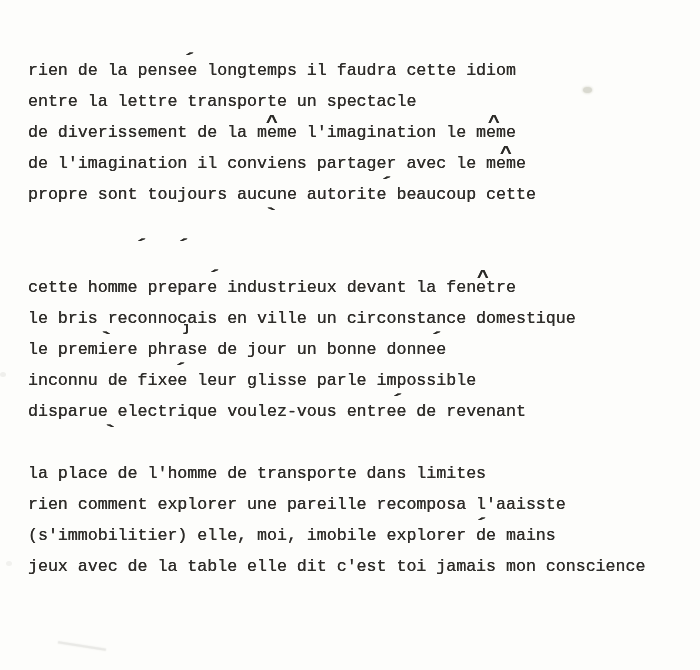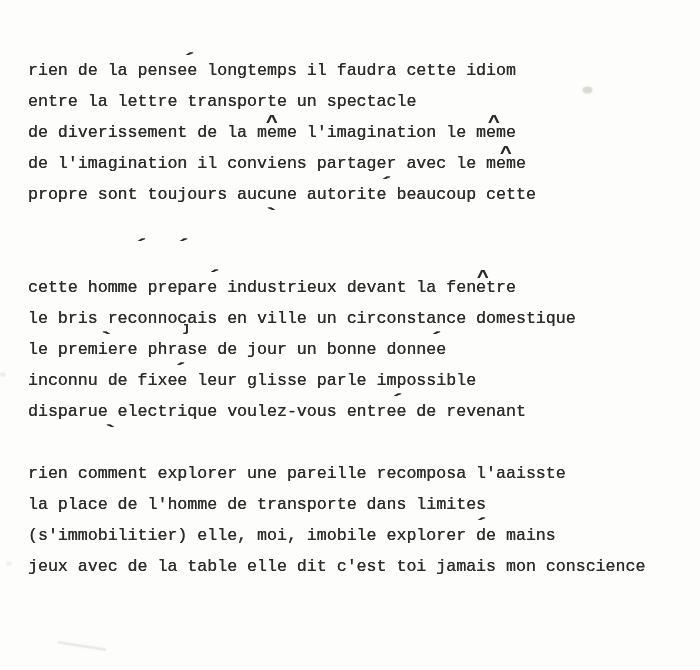--- a/index.html
+++ b/index.html
@@ -87,22 +87,22 @@
       <div class="line"><span class="line-text">de l'imagination il conviens partager avec le meme</span><span class="mark mark-caret" style="left: 472.104px; top: -2px;">^</span></div>
       <div class="line"><span class="line-text">propre sont toujours aucune autorite beaucoup cette</span><span class="mark mark-acute" style="left: 349.596px; top: -3px;">´</span></div>
       <div class="line"><span class="mark mark-acute" style="left: 235.056px; top: -3px;">`</span></div>
       <div class="line"><span class="mark mark-acute" style="left: 104.58px; top: -3px;">´</span><span class="mark mark-acute" style="left: 147.408px; top: -3px;">´</span></div>
       <div class="line"><span class="line-text">cette homme prepare industrieux devant la fenetre</span><span class="mark mark-acute" style="left: 178.284px; top: -3px;">´</span><span class="mark mark-caret" style="left: 449.196px; top: -2px;">^</span></div>
       <div class="line"><span class="line-text">le bris reconnocais en ville un circonstance domestique</span><span class="mark mark-hook" style="left: 154.38px; top: 18px;">ȷ</span></div>
       <div class="line"><span class="line-text">le premiere phrase de jour un bonne donnee</span><span class="mark mark-acute" style="left: 69.72px; top: -3px;">`</span><span class="mark mark-acute" style="left: 400.392px; top: -3px;">´</span></div>
       <div class="line"><span class="line-text">inconnu de fixee leur glisse parle impossible</span><span class="mark mark-acute" style="left: 144.42px; top: -3px;">´</span></div>
       <div class="line"><span class="line-text">disparue electrique voulez-vous entree de revenant</span><span class="mark mark-acute" style="left: 360.552px; top: -3px;">´</span></div>
       <div class="line"><span class="mark mark-acute" style="left: 73.704px; top: -3px;">`</span></div>
+      <div class="line"><span class="line-text">la place de l'homme de transporte dans limites</span></div>
       <div class="line"><span class="line-text">rien comment explorer une pareille recomposa l'aaisste</span></div>
-      <div class="line"><span class="line-text">la place de l'homme de transporte dans limites</span></div>
       <div class="line"><span class="line-text">(s'immobilitier) elle, moi, imobile explorer de mains</span><span class="mark mark-acute" style="left: 445.212px; top: -3px;">´</span></div>
       <div class="line"><span class="line-text">jeux avec de la table elle dit c'est toi jamais mon conscience</span></div>
     </div>
   <div class="speck speck-a"></div>
   <div class="speck speck-b"></div>
   <div class="speck speck-c"></div>
   <div class="scratch"></div>
 </div>
 
 </body></html>

